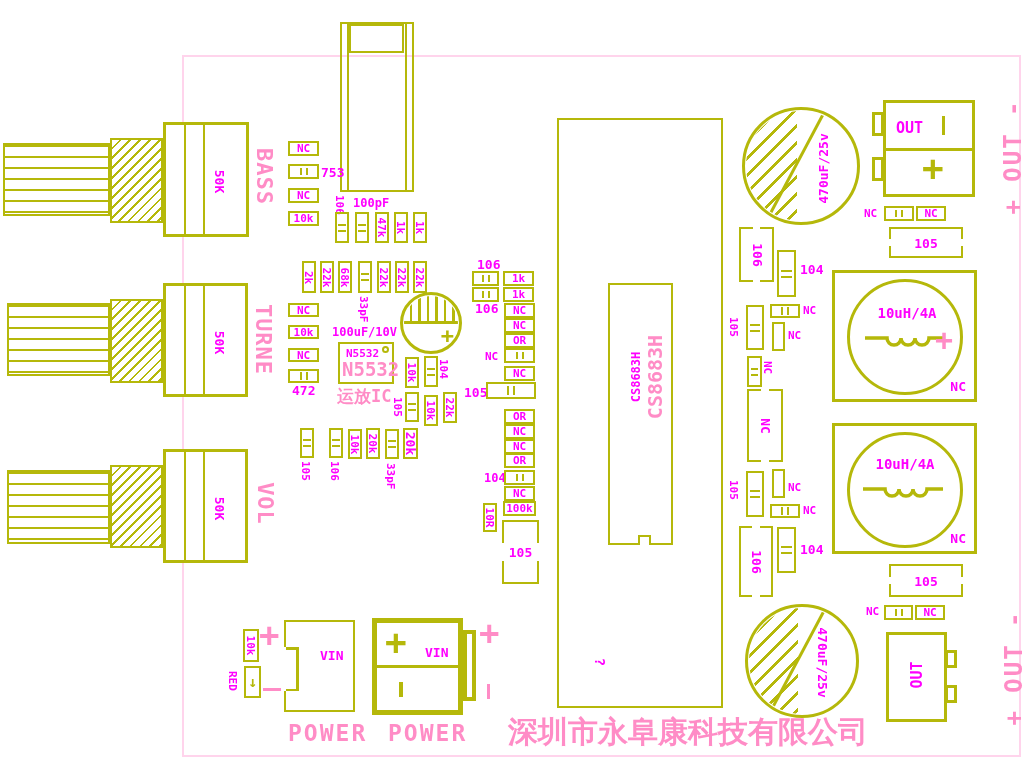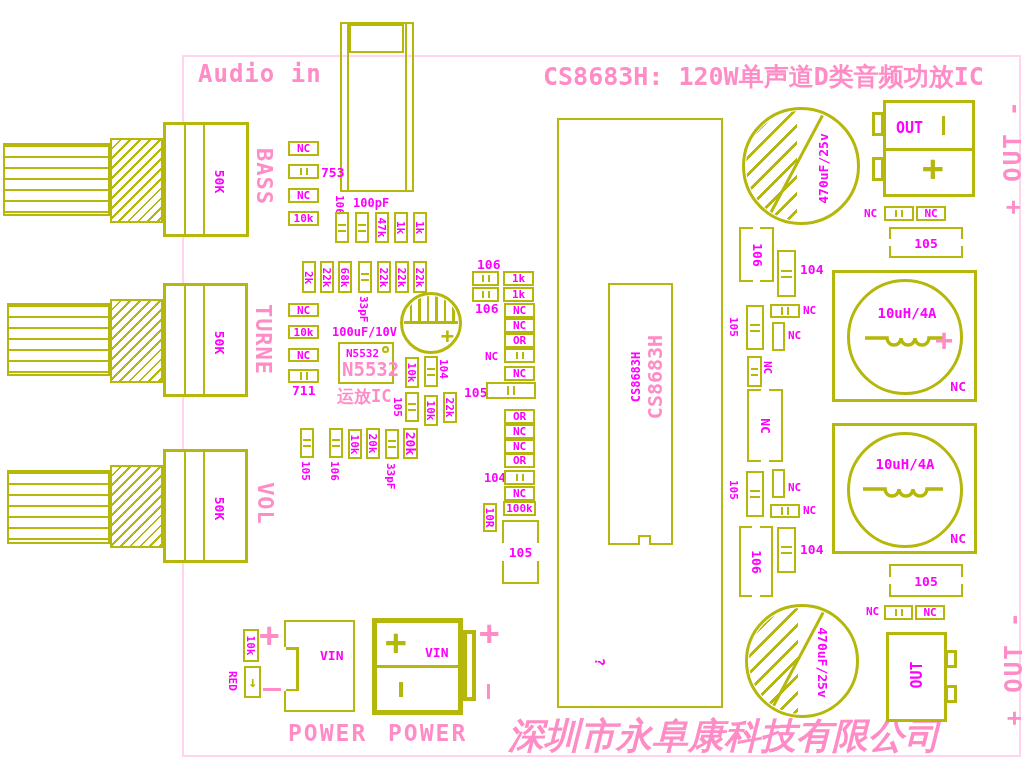--- a/index.html
+++ b/index.html
@@ -54,23 +54,21 @@
   .pbar{position:absolute;background:var(--pk);}
   .thick{border:5px solid var(--ol);}
 </style>
 </head>
 <body>
 
 <div id="screen">
 
   <div class="abs" style="left:182px;top:55px;width:839px;height:702px;border:2px solid var(--bd);"></div>
 
-  <div class="abs pk" style="left:198px;top:60px;font-size:24px;letter-spacing:1px;">Audio in</div>
-  <div class="abs pk" style="left:543px;top:60px;font-size:25px;letter-spacing:0px;">CS8683H: 120W单声道D类音频功放IC</div>
-  <div class="abs pk" style="left:508px;top:712px;font-size:36px;font-style:italic;">深圳市永阜康科技有限公司</div>
+  <div class="abs pk" style="left:508px;top:712px;font-size:30px;">深圳市永阜康科技有限公司</div>
 
   <div class="abs" style="left:340px;top:22px;width:74px;height:170px;border:2.5px solid var(--ol);">
     <div class="abs" style="left:5px;top:0;width:2px;height:100%;background:var(--ol);"></div>
     <div class="abs" style="right:5px;top:0;width:2px;height:100%;background:var(--ol);"></div>
     <div class="abs" style="left:7px;top:0px;width:55px;height:29px;border:2px solid var(--ol);"></div>
   </div>
 
   <div class="abs pot-shaft" style="left:3px;top:143px;width:107px;height:73px;"></div>
   <div class="abs pot-knurl" style="left:110px;top:138px;width:53px;height:85px;"></div>
   <div class="abs pot-body" style="left:163px;top:122px;width:86px;height:115px;">
@@ -278,21 +276,21 @@
       <div class="comp hbox" style="left: 288px; top: 303px; width: 31px; height: 14px;">
         <span class="lbl">NC</span>
       </div>
       <div class="comp hbox" style="left: 288px; top: 325px; width: 31px; height: 14px;">
         <span class="lbl">10k</span>
       </div>
       <div class="comp hbox" style="left: 288px; top: 348px; width: 31px; height: 14px;">
         <span class="lbl">NC</span>
       </div>
       <div class="comp hcap" style="left: 288px; top: 369px; width: 31px; height: 14px;"></div>
-      <div class="comp lab" style="left: 292px; top: 384px; font-size: 13px;">711</div>
+      <div class="comp lab" style="left: 292px; top: 384px; font-size: 13px;">472</div>
       <div class="comp lab" style="left: 332px; top: 326px; font-size: 12px;">100uF/10V</div>
       <div class="comp vbox" style="left: 405px; top: 357px; width: 14px; height: 31px;">
         <span class="lbl">10k</span>
       </div>
       <div class="comp vcap" style="left: 424px; top: 356px; width: 14px; height: 31px;"></div>
       <div class="comp vlab" style="left: 449px; top: 359px;">104</div>
       <div class="comp vlab" style="left: 403px; top: 397px;">105</div>
       <div class="comp vcap" style="left: 405px; top: 392px; width: 14px; height: 30px;"></div>
       <div class="comp vbox" style="left: 424px; top: 395px; width: 14px; height: 31px;">
         <span class="lbl">10k</span>

